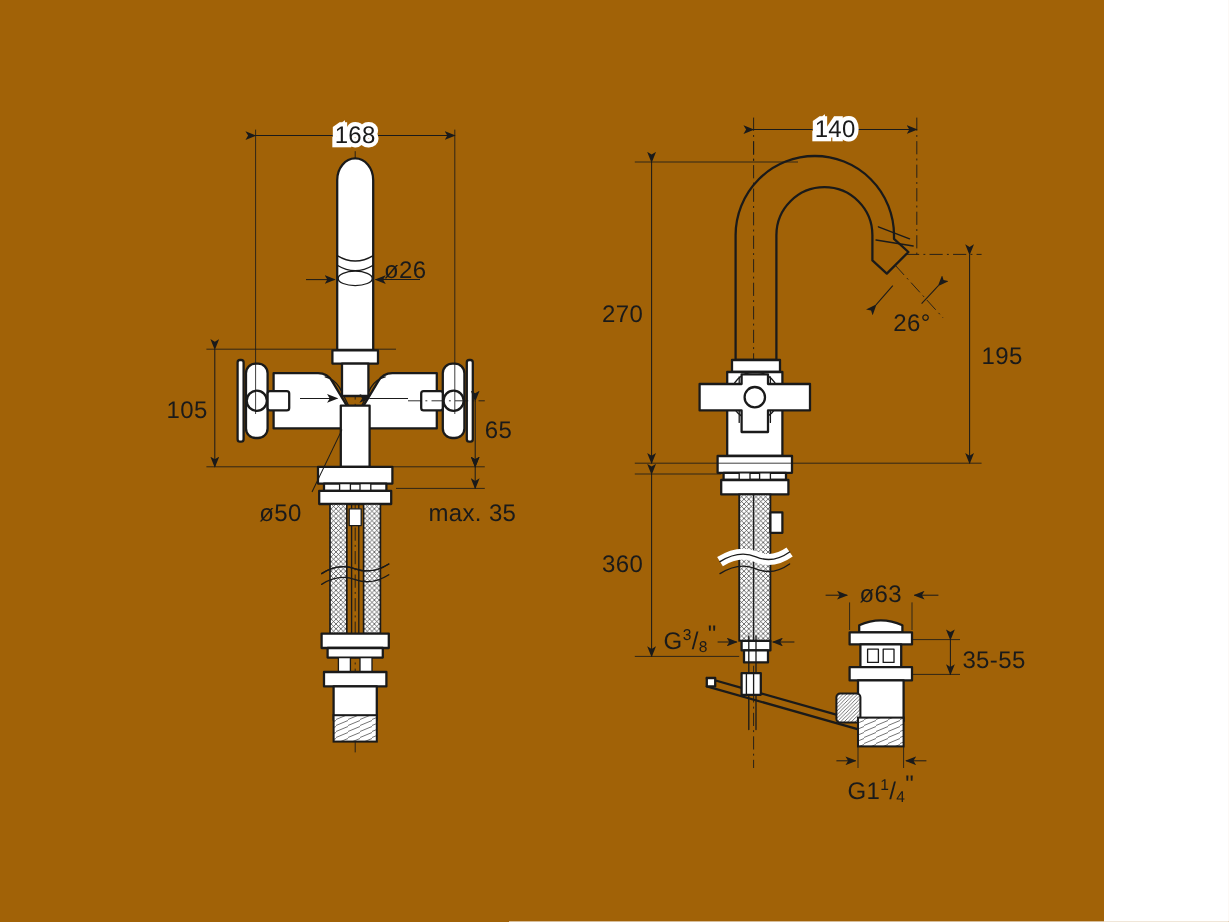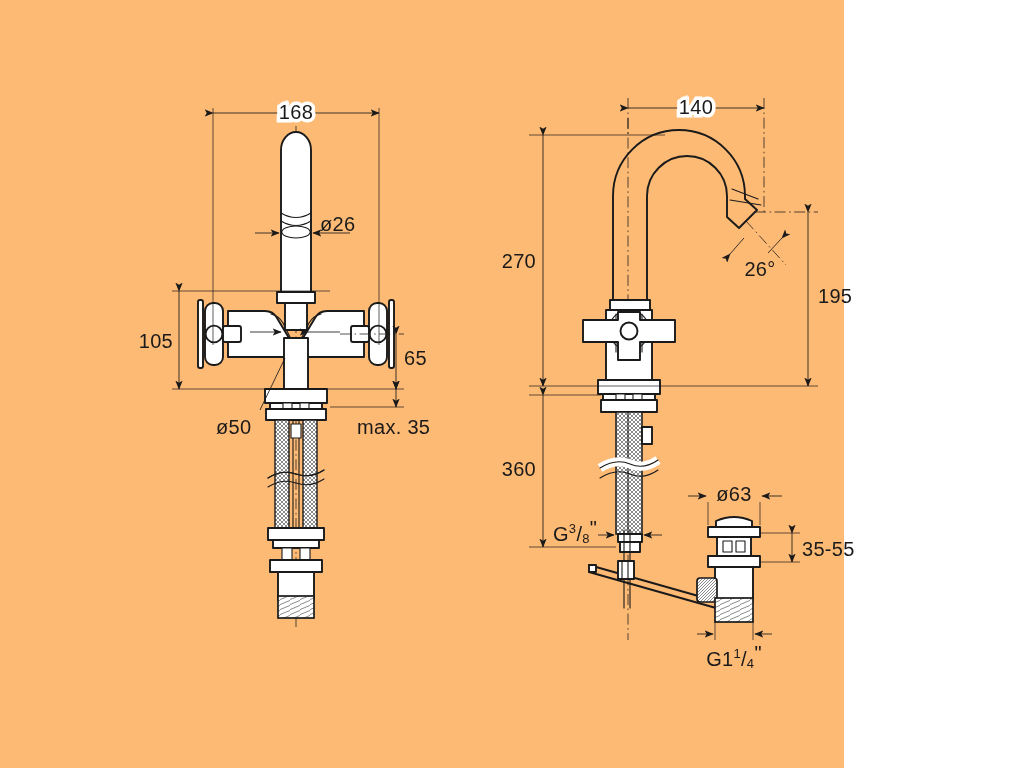--- a/index.html
+++ b/index.html
@@ -8,23 +8,23 @@
     background: #ffffff;
   }
   body {
     width: 1024px;
     height: 768px;
     font-family: "Liberation Sans", sans-serif;
     overflow: hidden;
   }
   #sheet {
     position: relative;
-    width: 844px;
+    width: 920px;
     height: 768px;
-    background: #fdba74;
+    background: #a16207;
   }
   svg#drawing {
     display: block;
     width: 1024px;
     height: 768px;
   }
   .obj {
     fill: none;
     stroke: #1a1a1a;
     stroke-width: 1.9;

